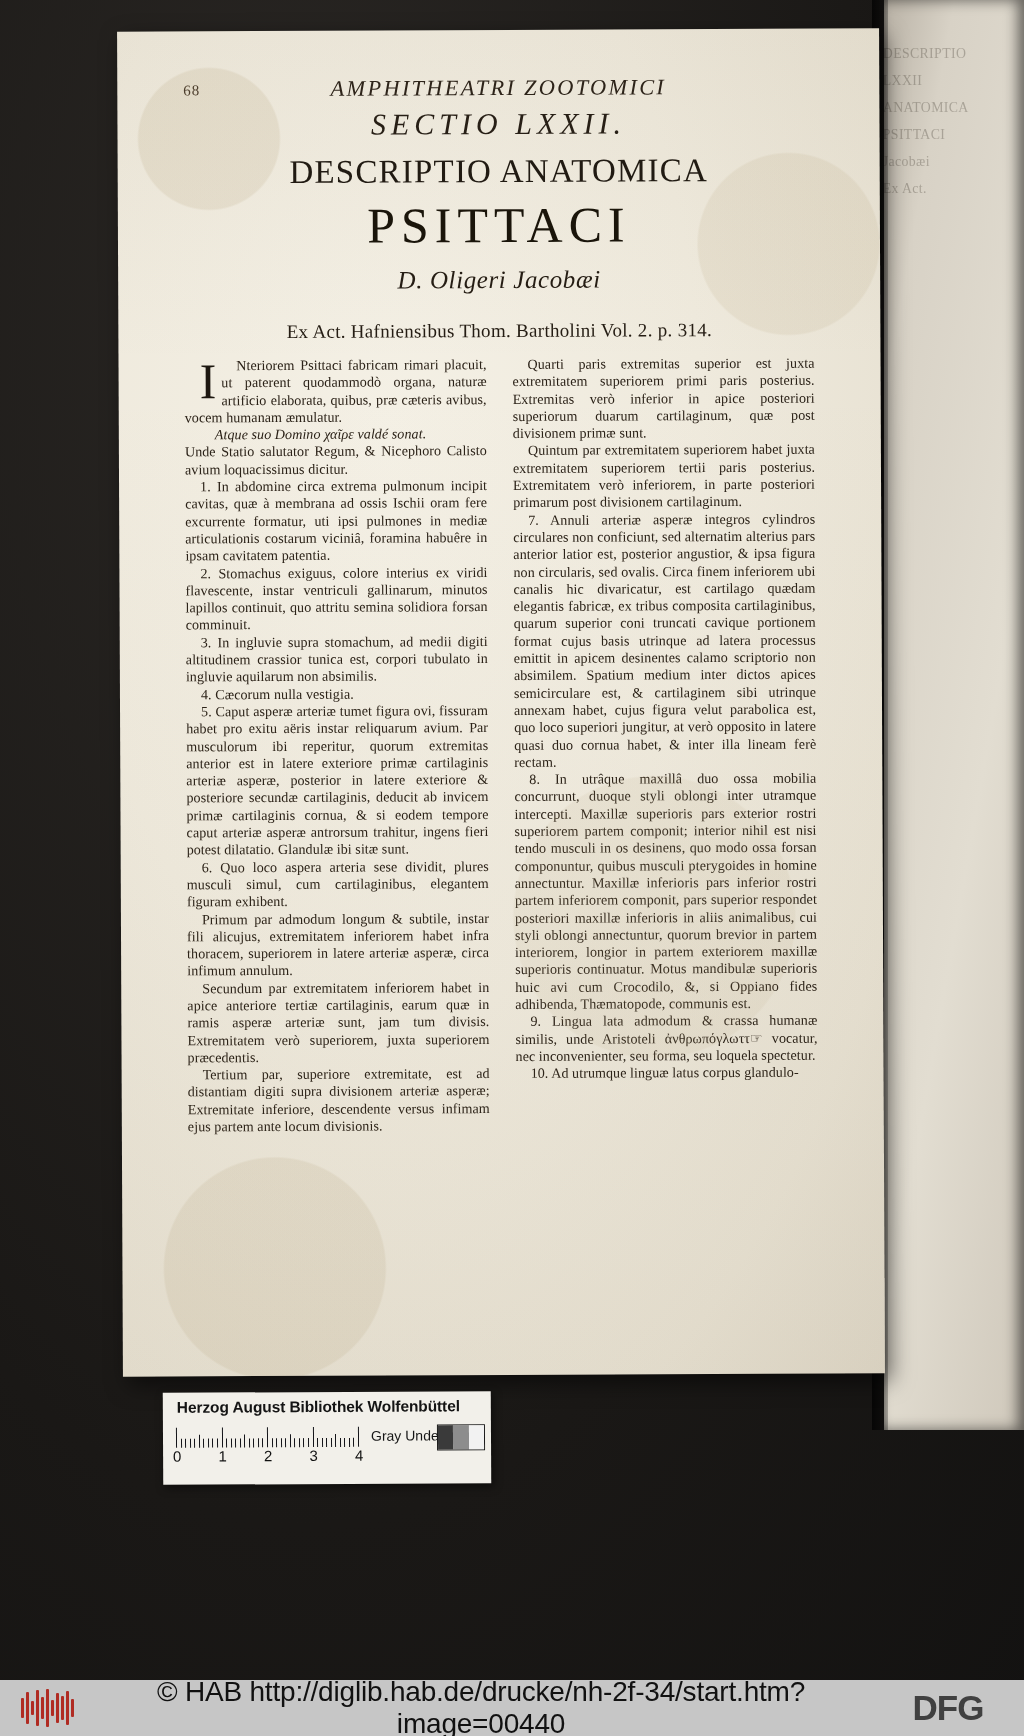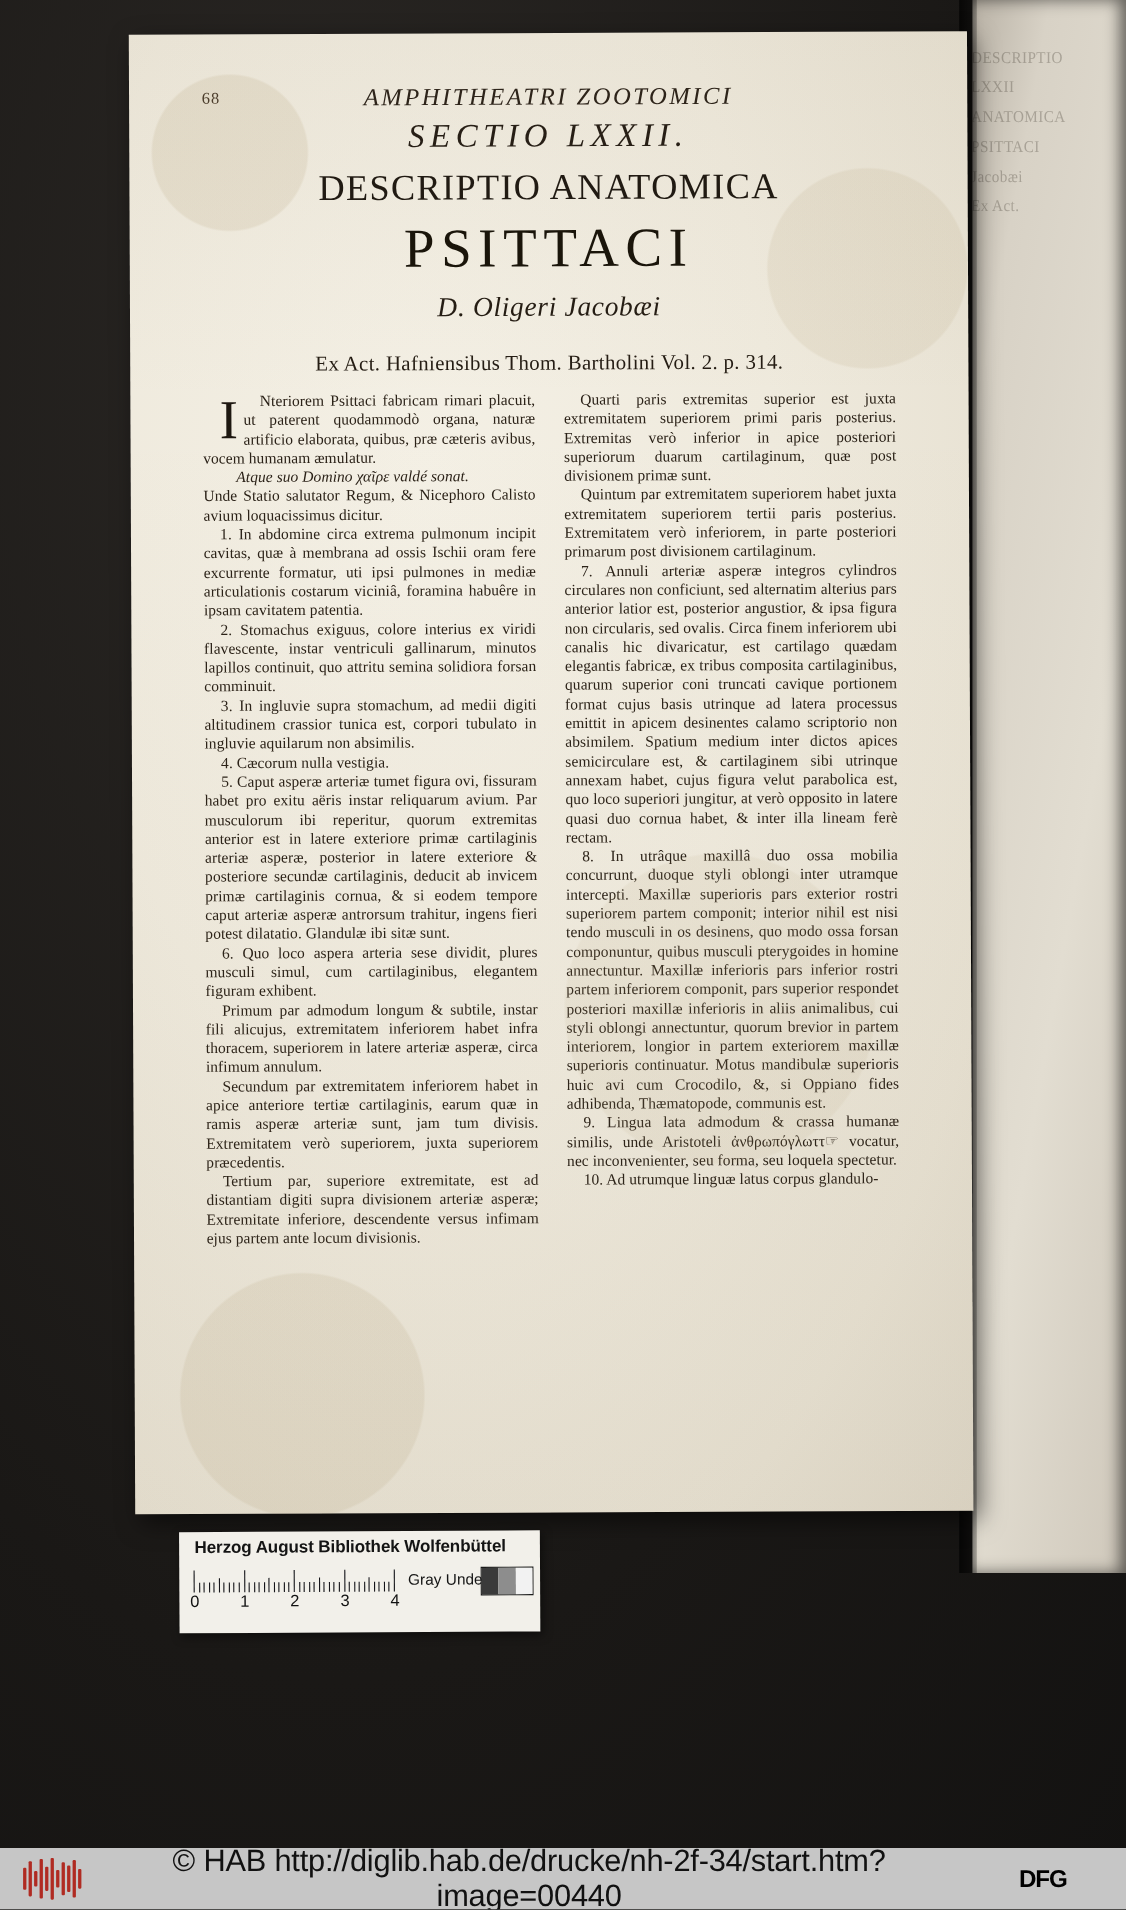--- a/index.html
+++ b/index.html
@@ -299,22 +299,22 @@
     font-family: "Liberation Sans", sans-serif;
     font-size: 28px;
     color: #111;
     letter-spacing: -.2px;
   }
   #dfg-logo {
     width: 140px;
     text-align: center;
     font-family: "Liberation Sans", sans-serif;
     font-weight: bold;
-    font-size: 22px;
-    color: #000000;
+    font-size: 35px;
+    color: #404040;
     letter-spacing: -1px;
     margin-right: 6px;
   }
 </style>
 </head>
 <body>
 
 <div id="scan-root">
 
   <div id="neighbor-page">

